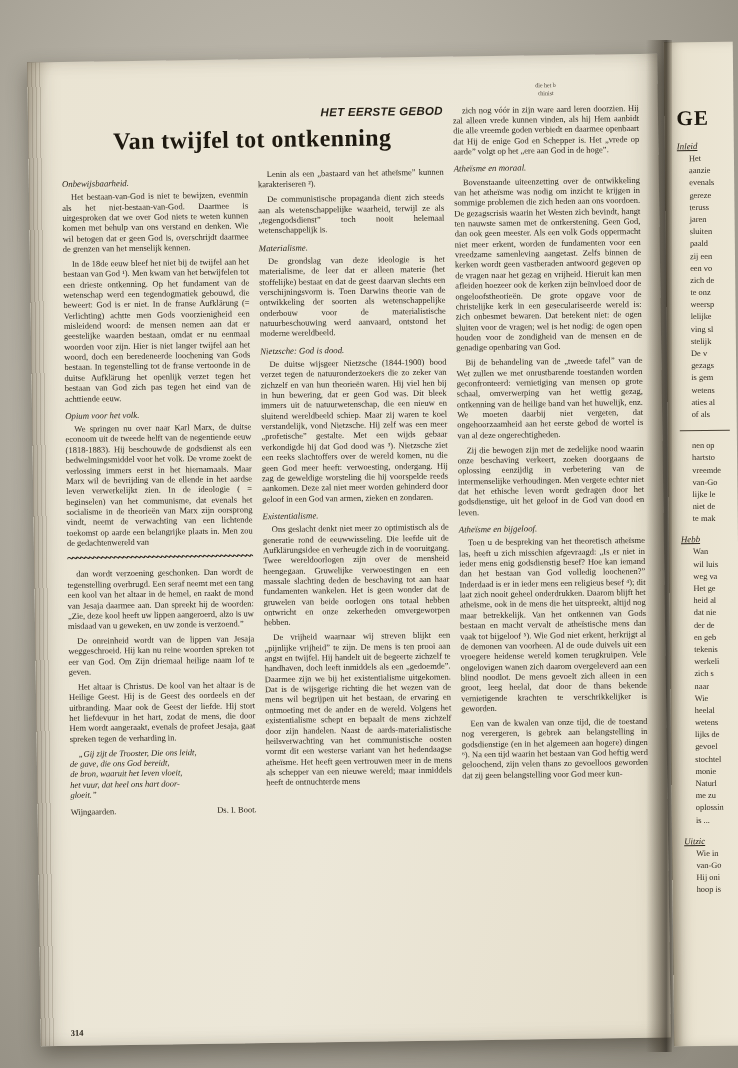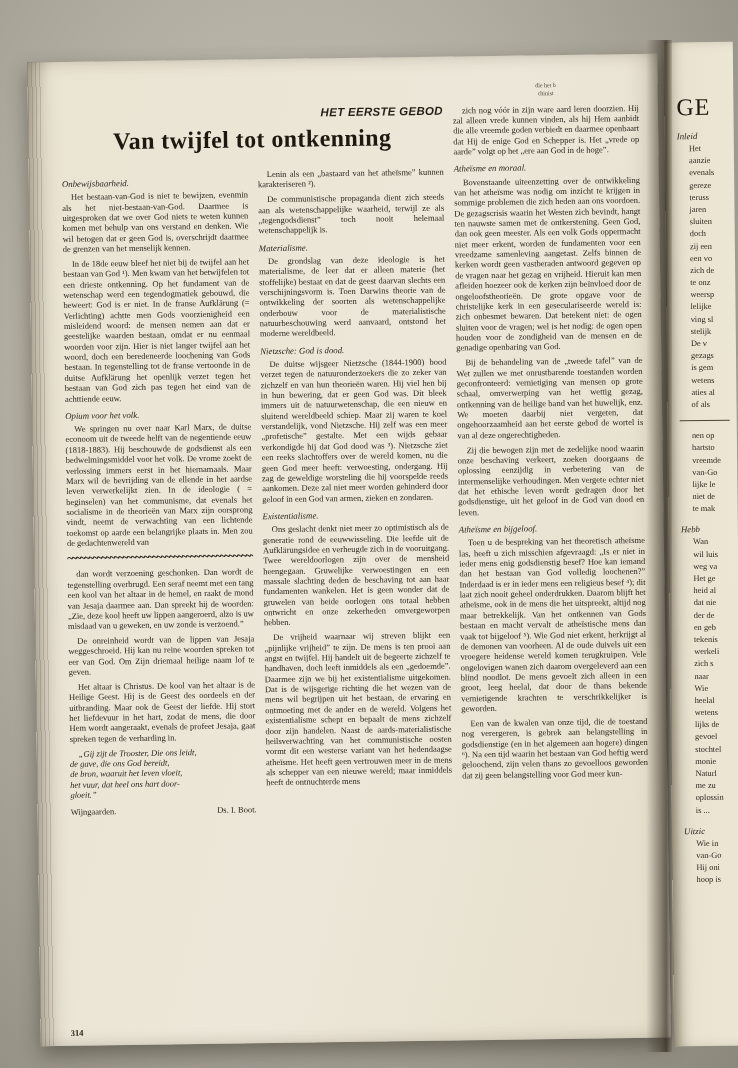--- a/index.html
+++ b/index.html
@@ -58,22 +58,22 @@
     background:linear-gradient(90deg, rgba(40,32,20,0) 0%, rgba(40,32,20,.40) 55%, rgba(20,15,8,.55) 78%, rgba(60,50,35,.15) 100%);
   }
   .right-page{
     position:absolute;left:669px;top:42px;width:69px;height:1004px;z-index:1;
     transform:rotate(-0.6deg);
     background:linear-gradient(90deg,#d4cbb4 0,#e9e2cf 9px,#ece6d5 100%);
     box-shadow:inset 12px 0 16px -8px rgba(50,40,25,.55);
     box-sizing:border-box;padding:48px 0 0 12px;overflow:hidden;
     color:#2c261d;
   }
-  .rp-h1{font-weight:normal;font-size:24px;letter-spacing:1px;margin:4px 0 10px;color:#1e1910;}
-  .rp-h2{font-style:italic;font-size:8.8px;margin:9px 0 2px;}
+  .rp-h1{font-weight:bold;font-size:21px;letter-spacing:1px;margin:16px 0 10px;color:#1e1910;}
+  .rp-h2{font-style:italic;font-size:8.8px;margin:9px 0 2px;text-decoration:underline;}
   .rp-line{font-size:8.4px;line-height:1.45;white-space:nowrap;margin-left:12px;}
   .rp-rule{border-top:1px solid #4a4336;width:50px;margin:9px 2px 9px 0;}
 </style>
 </head>
 <body>
 
 <div class="left-page">
   <div class="book-edge"></div>
 
   <div class="masthead">
@@ -133,21 +133,21 @@
 <div class="right-page">
     <div class="rp-h1">GE</div>
     <div class="rp-h2">Inleid</div>
     <div class="rp-line">Het</div>
     <div class="rp-line">aanzie</div>
     <div class="rp-line">evenals</div>
     <div class="rp-line">gereze</div>
     <div class="rp-line">teruss</div>
     <div class="rp-line">jaren</div>
     <div class="rp-line">sluiten</div>
-    <div class="rp-line">doch</div>
+    <div class="rp-line">paald</div>
     <div class="rp-line">zij een</div>
     <div class="rp-line">een vo</div>
     <div class="rp-line">zich de</div>
     <div class="rp-line">te onz</div>
     <div class="rp-line">weersp</div>
     <div class="rp-line">lelijke</div>
     <div class="rp-line">ving sl</div>
     <div class="rp-line">stelijk</div>
     <div class="rp-line">De v</div>
     <div class="rp-line">gezags</div>

